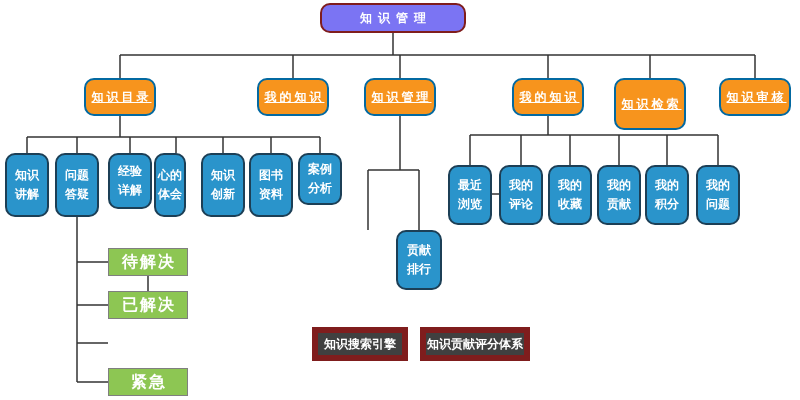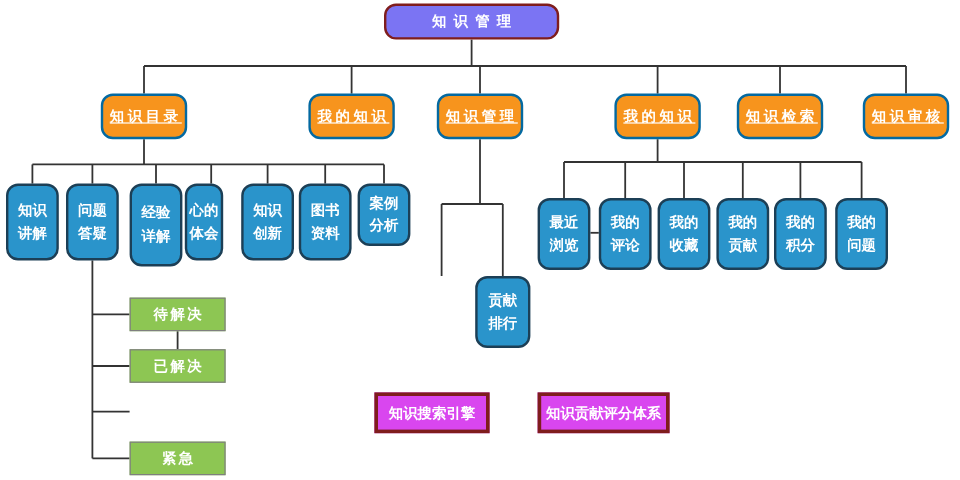--- a/index.html
+++ b/index.html
@@ -49,27 +49,27 @@
   .lvl3 {
     background: #2a94cb;
     border: 2px solid #1c3f56;
     border-radius: 10px;
     font-size: 12px;
     line-height: 1.6;
   }
   .green {
     background: #8dc653;
     border: 1px solid #7f7f7f;
-    font-size: 12px;
+    font-size: 16px;
     letter-spacing: 2px;
     text-indent: 2px;
   }
   .prect {
-    background: #d946ef;
-    border: 3px solid #7f1d1d;
+    background: #404040;
+    border: 6px solid #7f1d1d;
     font-size: 12px;
   }
 </style>
 </head>
 <body>
 
 <div class="canvas">
 
   <svg class="connectors" viewBox="0 0 800 400" xmlns="http://www.w3.org/2000/svg">
     <g stroke="#333333" stroke-width="1.5" fill="none">
@@ -116,28 +116,28 @@
       <path d="M492 194 H499"></path>
     </g>
   </svg>
 
   <div class="node root" style="left:320px;top:3px;width:146px;height:30px">知识管理</div>
 
   <div class="node lvl2" style="left:84px;top:78px;width:72px;height:38px">知识目录</div>
   <div class="node lvl2" style="left:257px;top:78px;width:72px;height:38px">我的知识</div>
   <div class="node lvl2" style="left:364px;top:78px;width:72px;height:38px">知识管理</div>
   <div class="node lvl2" style="left:512px;top:78px;width:72px;height:38px">我的知识</div>
-  <div class="node lvl2" style="left:614px;top:78px;width:72px;height:38px">知识检索</div>
+  <div class="node lvl2" style="left:614px;top:78px;width:72px;height:52px">知识检索</div>
   <div class="node lvl2" style="left:719px;top:78px;width:72px;height:38px">知识审核</div>
 
   <div class="node lvl3" style="left:5px;top:153px;width:44px;height:64px">知识
 讲解</div>
   <div class="node lvl3" style="left:55px;top:153px;width:44px;height:64px">问题
 答疑</div>
-  <div class="node lvl3" style="left:108px;top:153px;width:44px;height:69px">经验
+  <div class="node lvl3" style="left:108px;top:153px;width:44px;height:56px">经验
 详解</div>
   <div class="node lvl3" style="left:154px;top:153px;width:32px;height:64px">心的
 体会</div>
   <div class="node lvl3" style="left:201px;top:153px;width:44px;height:64px">知识
 创新</div>
   <div class="node lvl3" style="left:249px;top:153px;width:44px;height:64px">图书
 资料</div>
   <div class="node lvl3" style="left:298px;top:153px;width:44px;height:52px">案例
 分析</div>
 
@@ -155,15 +155,15 @@
   <div class="node lvl3" style="left:548px;top:165px;width:44px;height:60px">我的
 收藏</div>
   <div class="node lvl3" style="left:597px;top:165px;width:44px;height:60px">我的
 贡献</div>
   <div class="node lvl3" style="left:645px;top:165px;width:44px;height:60px">我的
 积分</div>
   <div class="node lvl3" style="left:696px;top:165px;width:44px;height:60px">我的
 问题</div>
 
   <div class="node prect" style="left:312px;top:327px;width:96px;height:34px">知识搜索引擎</div>
-  <div class="node prect" style="left:448px;top:327px;width:110px;height:34px">知识贡献评分体系</div>
+  <div class="node prect" style="left:420px;top:327px;width:110px;height:34px">知识贡献评分体系</div>
 
 </div>
 
 </body></html>

